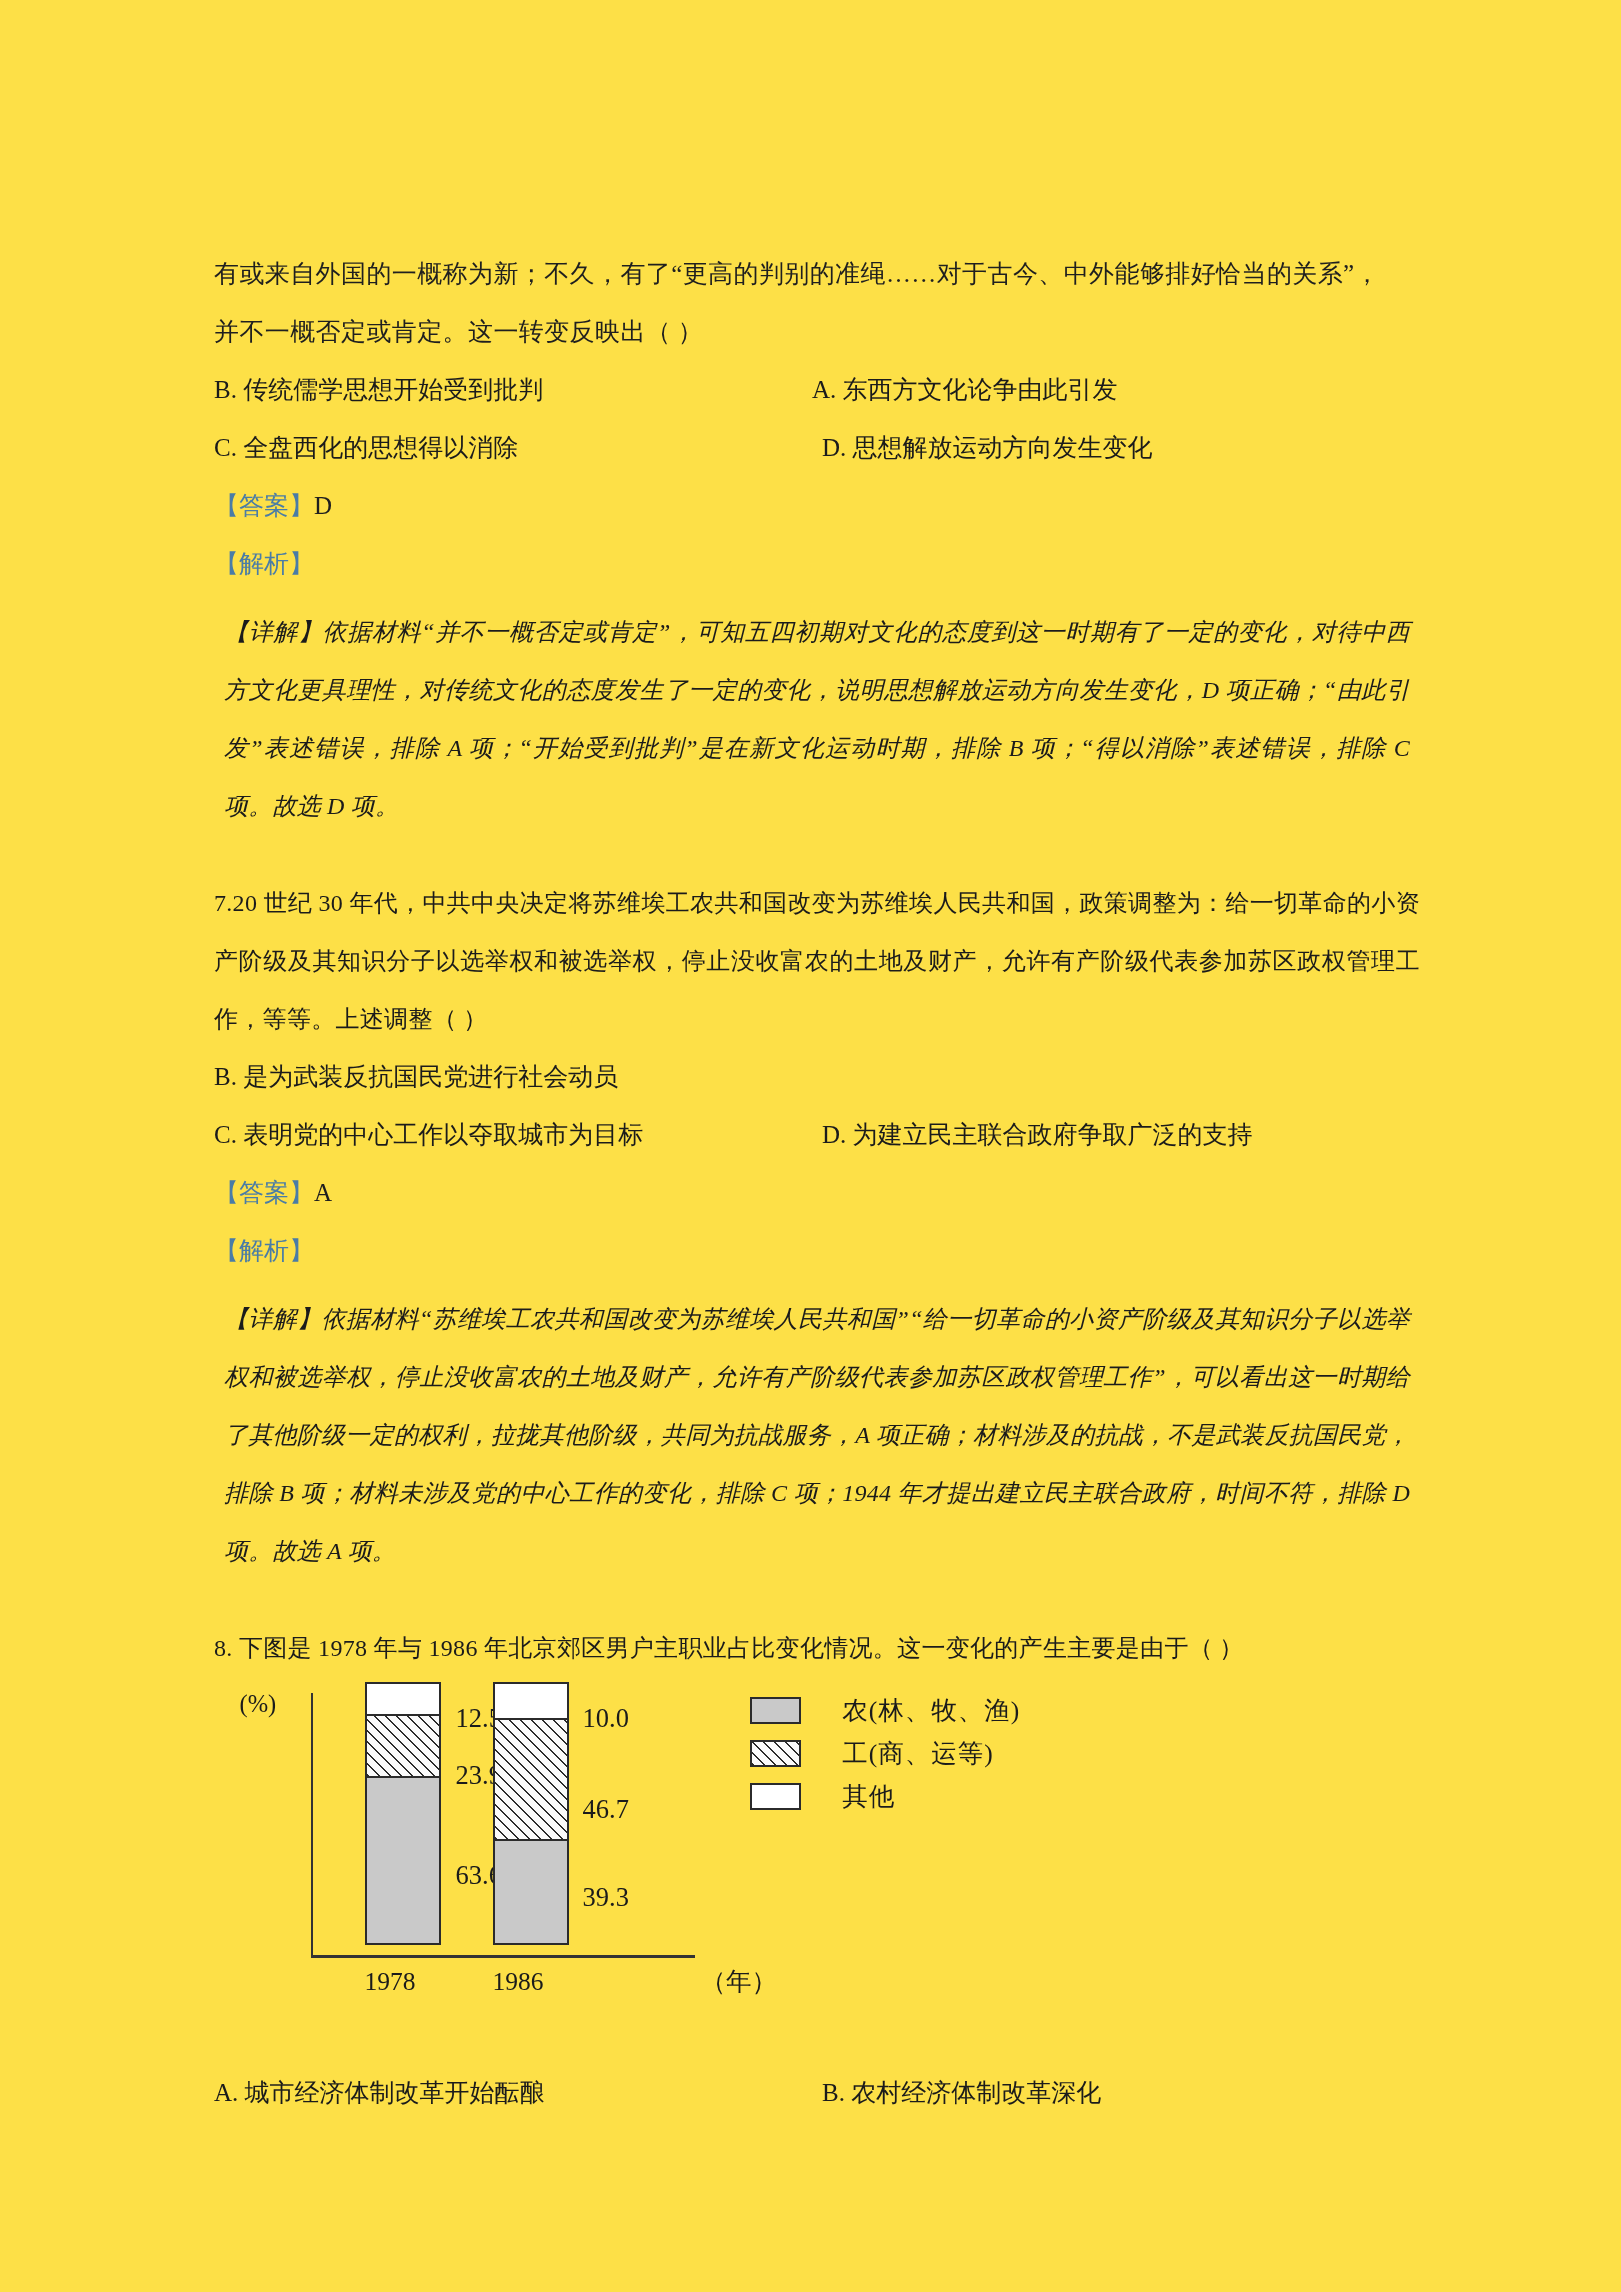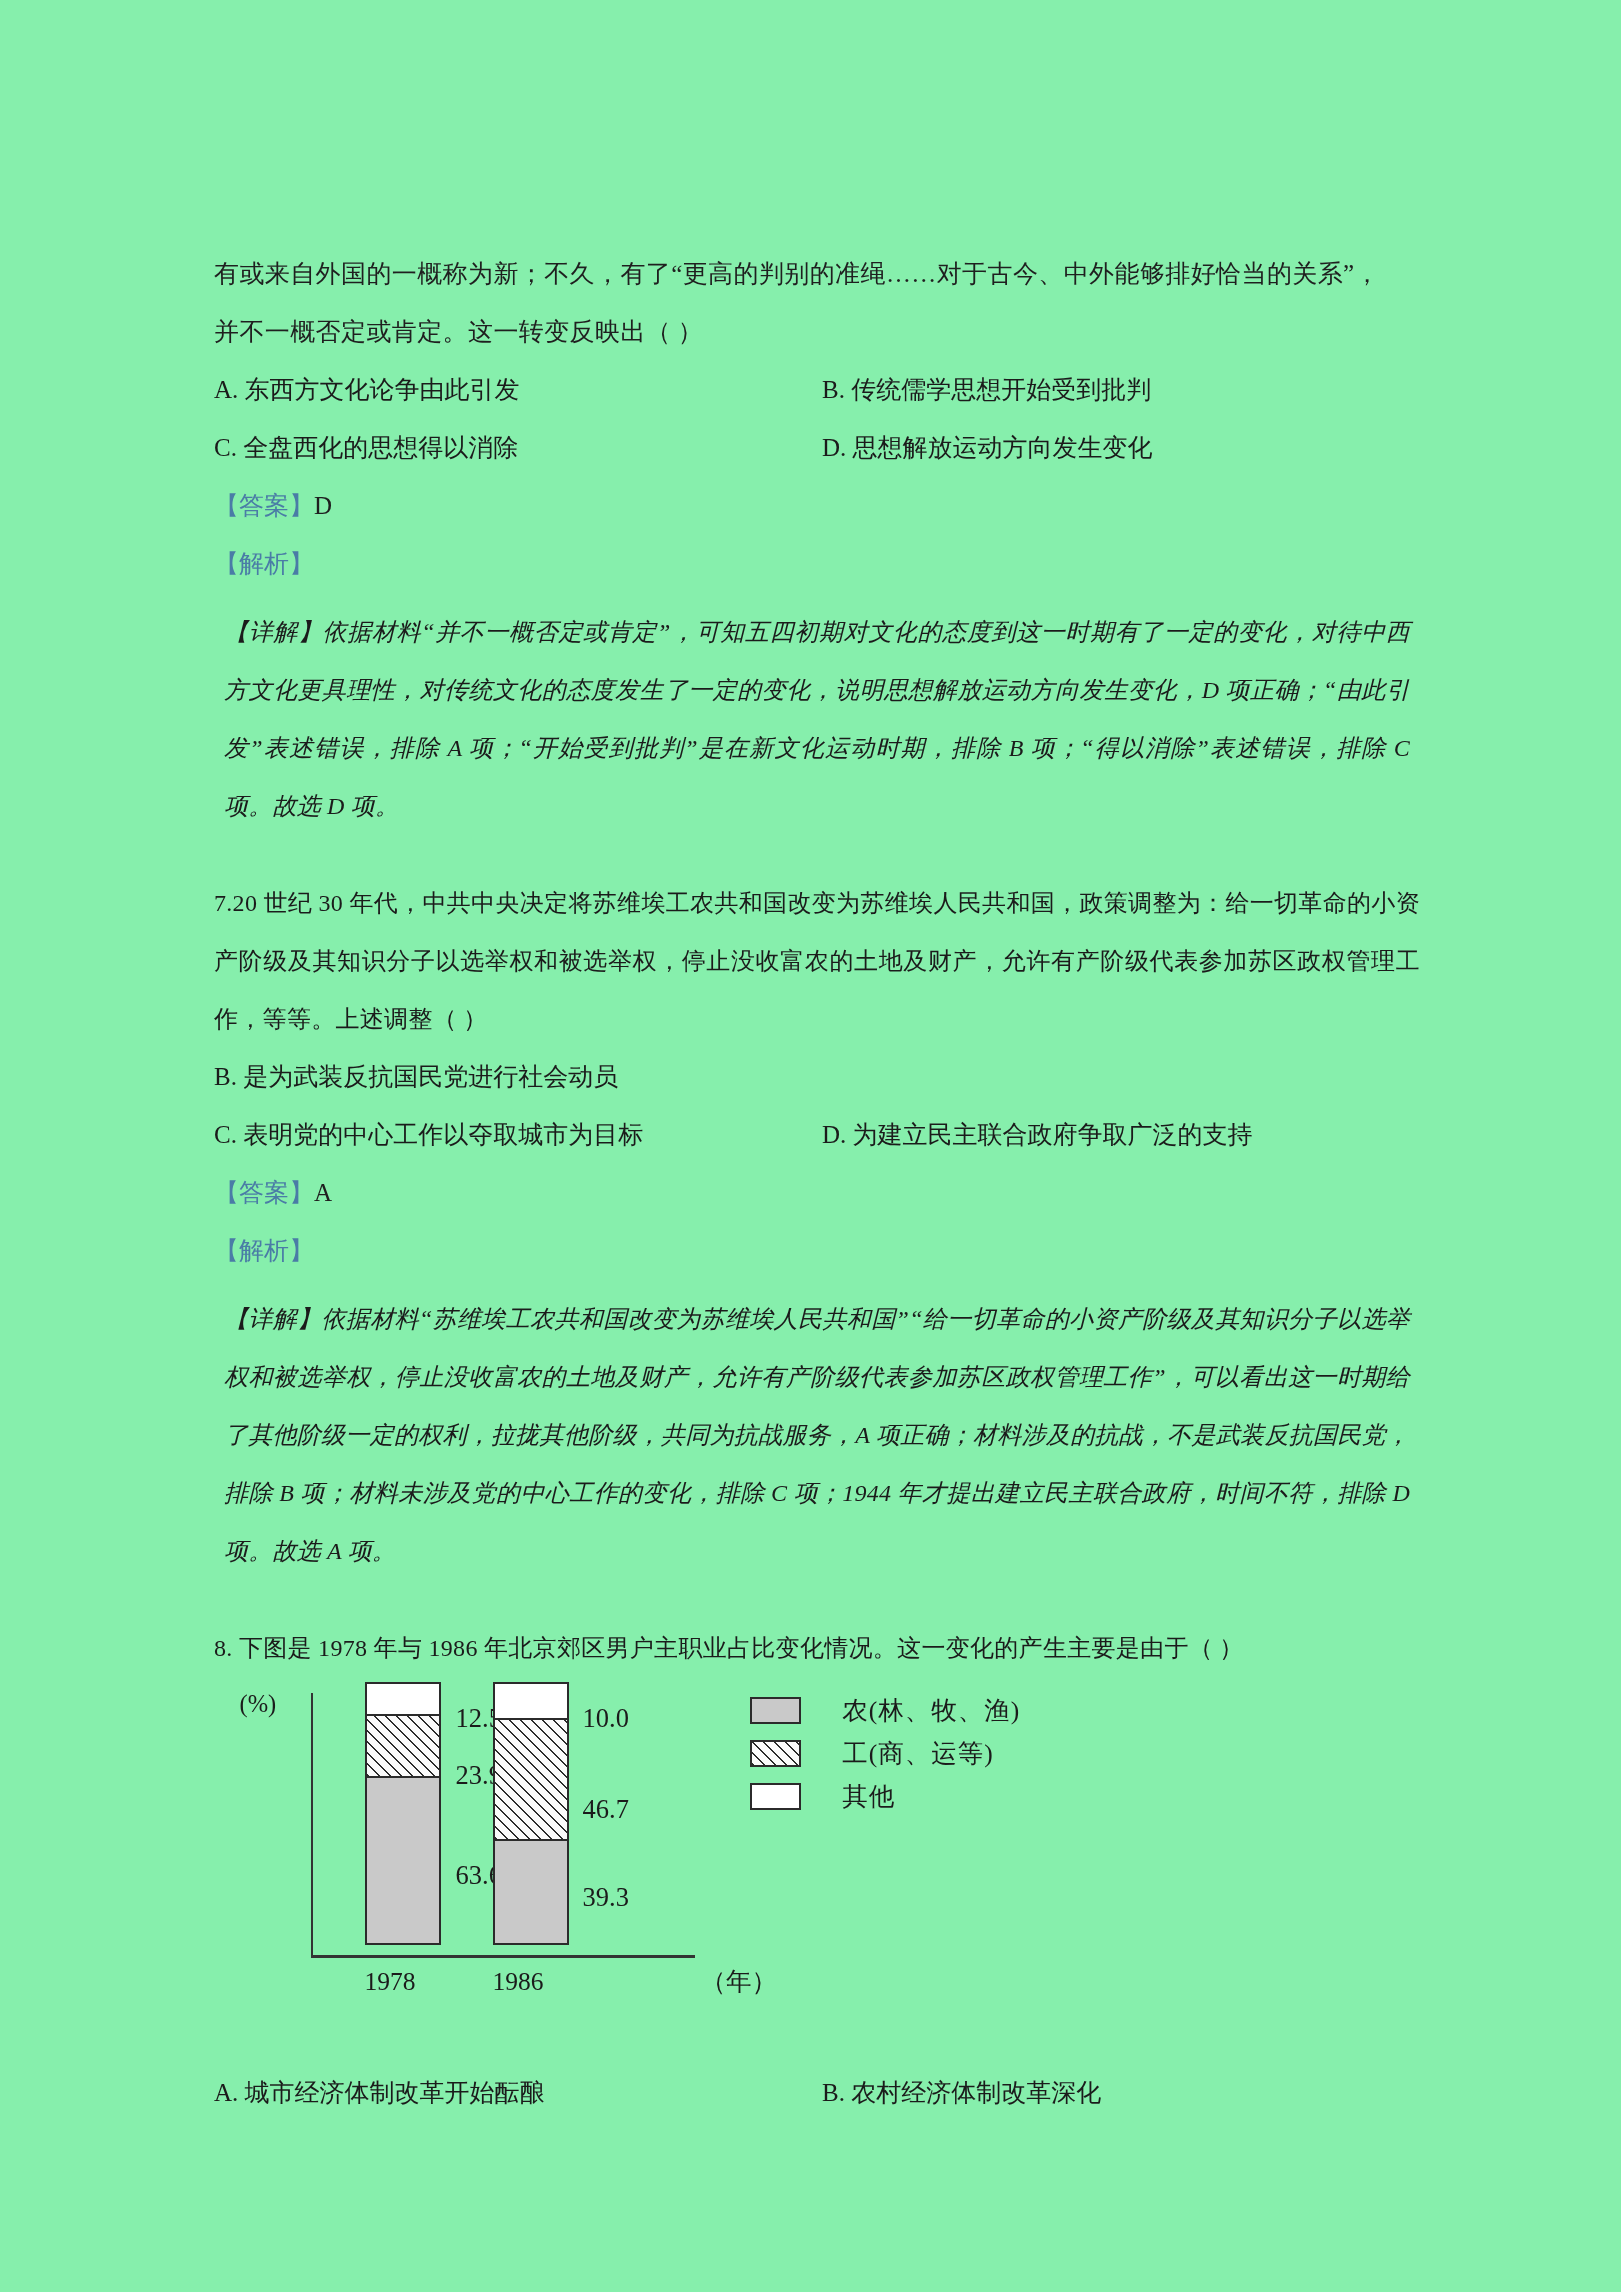--- a/index.html
+++ b/index.html
@@ -10,21 +10,21 @@
   }
   body {
     font-family: "Liberation Serif", "DejaVu Serif", serif;
     color: #1b1b1b;
   }
   .page {
     position: relative;
     width: 1621px;
     height: 2293px;
     margin: 0 auto;
-    background: #86efac;
+    background: #fde047;
     overflow: hidden;
     box-sizing: border-box;
   }
   .content {
     position: absolute;
     left: 214px;
     top: 245px;
     width: 1206px;
   }
 
@@ -225,27 +225,27 @@
 <body>
 
 <div class="page">
   <div class="content">
 
     <p class="para">有或来自外国的一概称为新；不久，有了“更高的判别的准绳……对于古今、中外能够排好恰当的关系”，</p>
     <p class="para">并不一概否定或肯定。这一转变反映出（      ）</p>
 
     <div class="options">
       <div class="opt-row">
+        <div class="opt col-b">
+          <span class="opt-letter">B.</span>
+          <span>传统儒学思想开始受到批判</span>
+        </div>
         <div class="opt col-a">
           <span class="opt-letter">A.</span>
           <span>东西方文化论争由此引发</span>
-        </div>
-        <div class="opt col-b">
-          <span class="opt-letter">B.</span>
-          <span>传统儒学思想开始受到批判</span>
         </div>
       </div>
       <div class="opt-row">
         <div class="opt col-a">
           <span class="opt-letter">C.</span>
           <span>全盘西化的思想得以消除</span>
         </div>
         <div class="opt col-b">
           <span class="opt-letter">D.</span>
           <span>思想解放运动方向发生变化</span>

